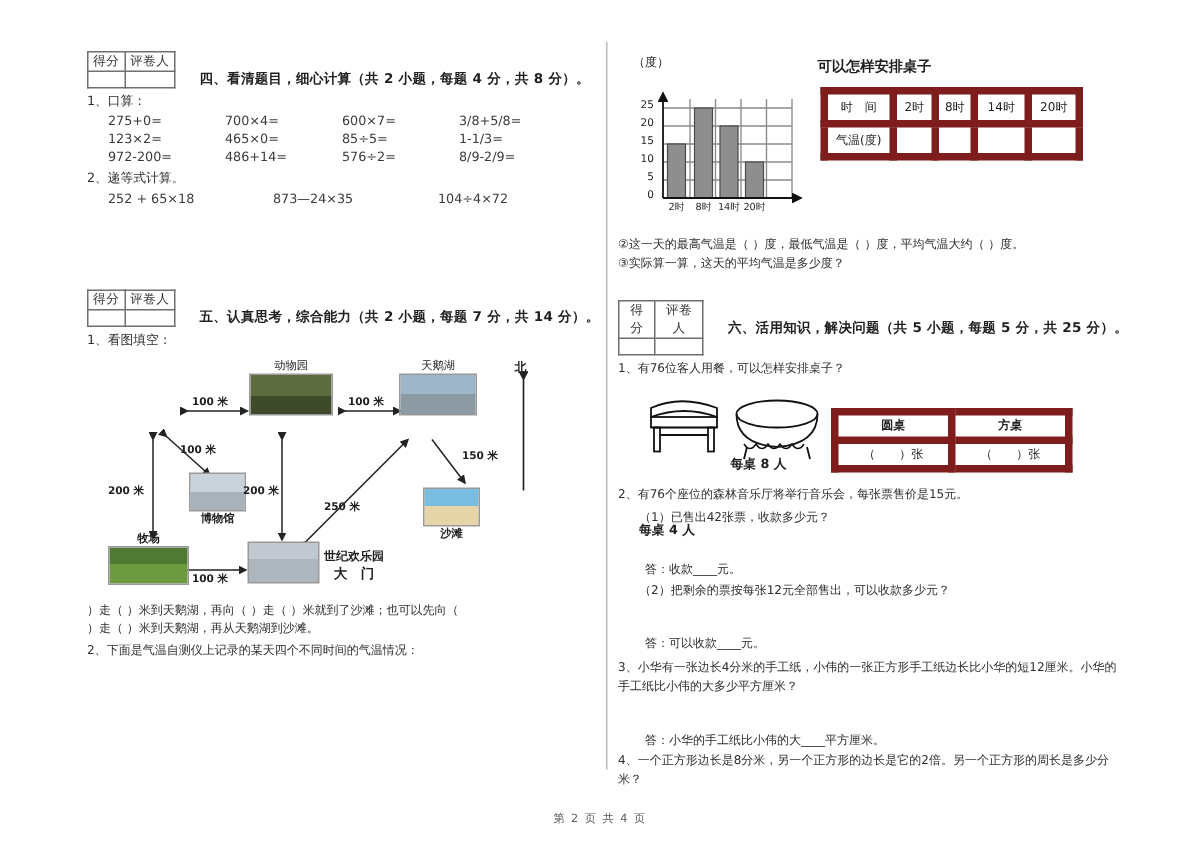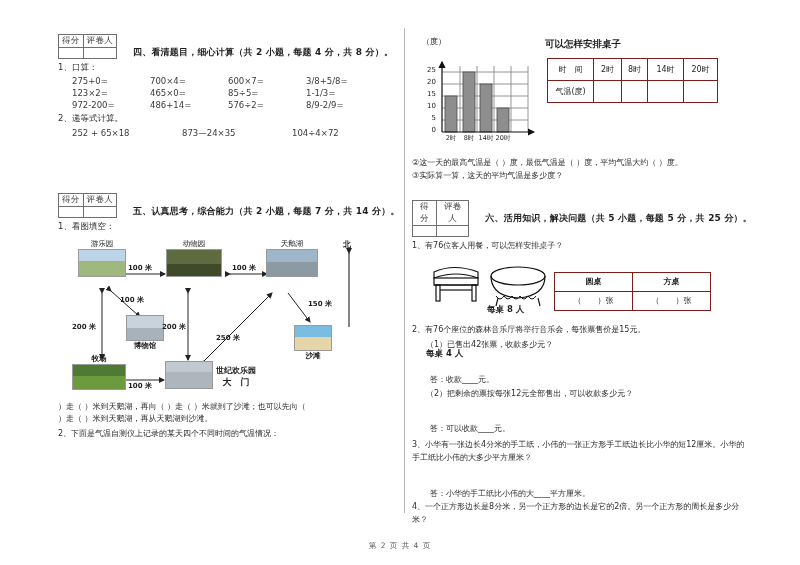--- a/index.html
+++ b/index.html
@@ -71,21 +71,21 @@
   .fill-text .ind { padding-left:18px; }
 
   
   .chart-area { position:relative; width:340px; height:145px; }
   .unit-lbl { position:absolute; font-size:8px; color:#1f1f1f; }
   .chart-title { position:absolute; font-size:9.5px; font-weight:bold; color:#1f1f1f; }
   .ytick { position:absolute; font-size:7px; color:#1f1f1f; text-align:right; width:14px; }
   .xtick { position:absolute; font-size:6.5px; color:#1f1f1f; text-align:center; width:22px; }
 
   .tbl { border-collapse:collapse; font-size:8px; }
-  .tbl td { border:1px solid #7f1d1d; text-align:center; color:#1f1f1f; }
+  .tbl td { border:5px solid #7f1d1d; text-align:center; color:#1f1f1f; }
 
   .qline { font-size:8px; line-height:12.5px; color:#2e2e2e; margin-top:3px; }
   .qline.ind2 { padding-left:14px; }
   .ansline { font-size:8px; color:#2e2e2e; padding-left:18px; }
 
   
   .furn-row { position:relative; height:62px; margin-top:3px; }
   .furn-lbl { font-size:8.5px; font-weight:bold; color:#1f1f1f; position:absolute; }
 
   .footer {
@@ -191,24 +191,20 @@
 
         <line x1="130" y1="56" x2="130" y2="123" stroke="#222" stroke-width="1" marker-end="url(#ah)" marker-start="url(#ah)"></line>
 
         <line x1="146" y1="124" x2="214" y2="56" stroke="#222" stroke-width="1" marker-end="url(#ah)" marker-start="url(#ah)"></line>
 
         <line x1="230" y1="56" x2="252" y2="85" stroke="#222" stroke-width="1" marker-end="url(#ah)"></line>
 
         <line x1="67" y1="143" x2="106" y2="143" stroke="#222" stroke-width="1" marker-end="url(#ah)" marker-start="url(#ah)"></line>
       </svg>
 
-      <div class="node" style="left:20px; top:2px;">
-        <div class="nlabel">游乐园</div>
-        <div class="thumb t-park" style="width:48px;height:28px;"></div>
-      </div>
       <div class="node" style="left:108px; top:2px;">
         <div class="nlabel">动物园</div>
         <div class="thumb t-zoo" style="width:56px;height:28px;"></div>
       </div>
       <div class="node" style="left:208px; top:2px;">
         <div class="nlabel">天鹅湖</div>
         <div class="thumb t-lake" style="width:52px;height:28px;"></div>
       </div>
       <div class="node" style="left:68px; top:78px;">
         <div class="thumb t-museum" style="width:38px;height:26px;"></div>
@@ -218,21 +214,21 @@
         <div class="nlabel" style="font-weight:bold;">牧场</div>
         <div class="thumb t-farm" style="width:54px;height:26px;"></div>
       </div>
       <div class="node" style="left:107px; top:124px;">
         <div class="thumb t-gate" style="width:48px;height:28px;"></div>
       </div>
       <div style="position:absolute; left:158px; top:128px;">
         <div class="nlabel" style="font-weight:bold;font-size:8px;">世纪欢乐园</div>
         <div class="nlabel" style="font-weight:bold;font-size:9px;">大　门</div>
       </div>
-      <div class="node" style="left:236px; top:88px;">
+      <div class="node" style="left:224px; top:88px;">
         <div class="thumb t-beach" style="width:38px;height:26px;"></div>
         <div class="nlabel" style="font-weight:bold;">沙滩</div>
       </div>
 
       <div class="dlabel" style="left:70px; top:26px;">100 米</div>
       <div class="dlabel" style="left:174px; top:26px;">100 米</div>
       <div class="dlabel" style="left:62px; top:58px;">100 米</div>
       <div class="dlabel" style="left:14px; top:85px;">200 米</div>
       <div class="dlabel" style="left:104px; top:85px;">200 米</div>
       <div class="dlabel" style="left:158px; top:96px;">250 米</div>

